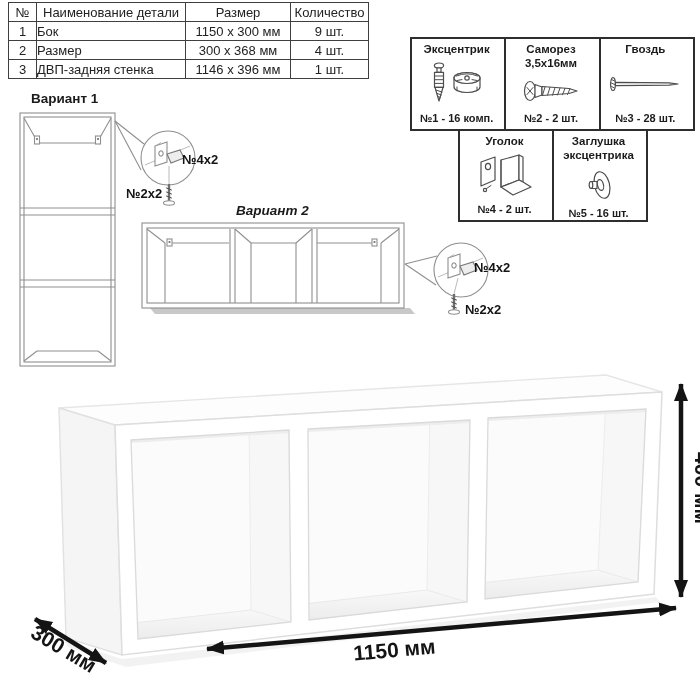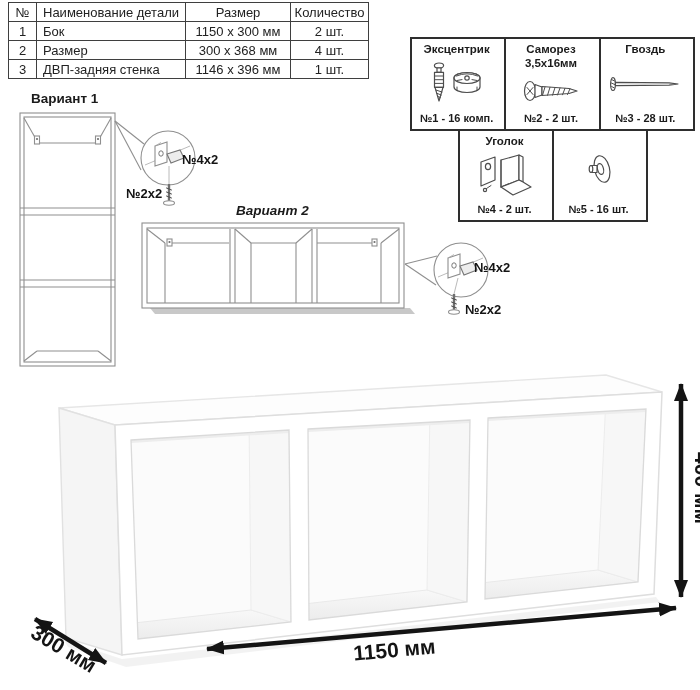--- a/index.html
+++ b/index.html
@@ -8,21 +8,21 @@
     font-family:"Liberation Sans", sans-serif;color:#1d1d1d;
   }
   .abs{position:absolute;}
 
   
   table.parts{border-collapse:collapse;table-layout:fixed;background:#fff;}
   table.parts td, table.parts th{
     border:1px solid #3f3f3f;font-size:13px;font-weight:normal;
     height:18px;padding:0 3px;text-align:center;color:#222;white-space:nowrap;overflow:hidden;
   }
-  table.parts td.name{text-align:left;padding-left:6px;}
+  table.parts td.name{text-align:left;padding-left:0;}
 
   
   .hwrow{display:flex;}
   .hwcell{
     box-sizing:border-box;border:2px solid #2e2e2e;background:#fff;
     display:flex;flex-direction:column;align-items:center;justify-content:space-between;
     padding:4px 5px 5px 2px;
   }
   .hwcell + .hwcell{margin-left:-2px;}
   .hwtitle{font-size:11.5px;font-weight:bold;text-align:center;line-height:1.2;color:#1b1b1b;width:82px;}
@@ -57,21 +57,21 @@
         <th>Наименование детали</th>
         <th>Размер</th>
         <th>Количество</th>
       </tr>
     </thead>
     <tbody>
       <tr>
         <td>1</td>
         <td class="name">Бок</td>
         <td>1150 x 300 мм</td>
-        <td>2 шт.</td>
+        <td>9 шт.</td>
       </tr>
       <tr>
         <td>2</td>
         <td class="name">Размер</td>
         <td>300 x 368 мм</td>
         <td>4 шт.</td>
       </tr>
       <tr>
         <td>3</td>
         <td class="name">ДВП-задняя стенка</td>
@@ -153,20 +153,21 @@
           <polygon class="hw" points="45,3 49,5 49,30 45,28"></polygon>
           <polygon class="hw" points="27,35 45,28 49,30 57,35 39,43 27,35"></polygon>
           <line class="hwl" x1="27" y1="8" x2="27" y2="35"></line>
           <circle class="hw" cx="11" cy="38" r="1.6"></circle>
           <line class="hwl" x1="12.5" y1="36.5" x2="17" y2="33.5"></line>
         </svg>
       </div>
       <div class="hwcount">№4 - 2 шт.</div>
     </div>
     <div class="hwcell" style="flex:1">
+      <div class="hwtitle">Заглушка эксцентрика</div>
       <div class="hwicon">
         <svg width="42" height="44" viewBox="0 0 42 44">
           <ellipse class="hw" cx="24" cy="22" rx="7.5" ry="13.5" transform="rotate(-14 24 22)"></ellipse>
           <ellipse class="hw" cx="22.5" cy="22" rx="3" ry="5.5" transform="rotate(-14 22.5 22)"></ellipse>
           <path class="hw" d="M13,18.5 h6 v7 h-6 z"></path>
           <ellipse class="hw" cx="13" cy="22" rx="1.8" ry="3.5"></ellipse>
         </svg>
       </div>
       <div class="hwcount">№5 - 16 шт.</div>
     </div>

